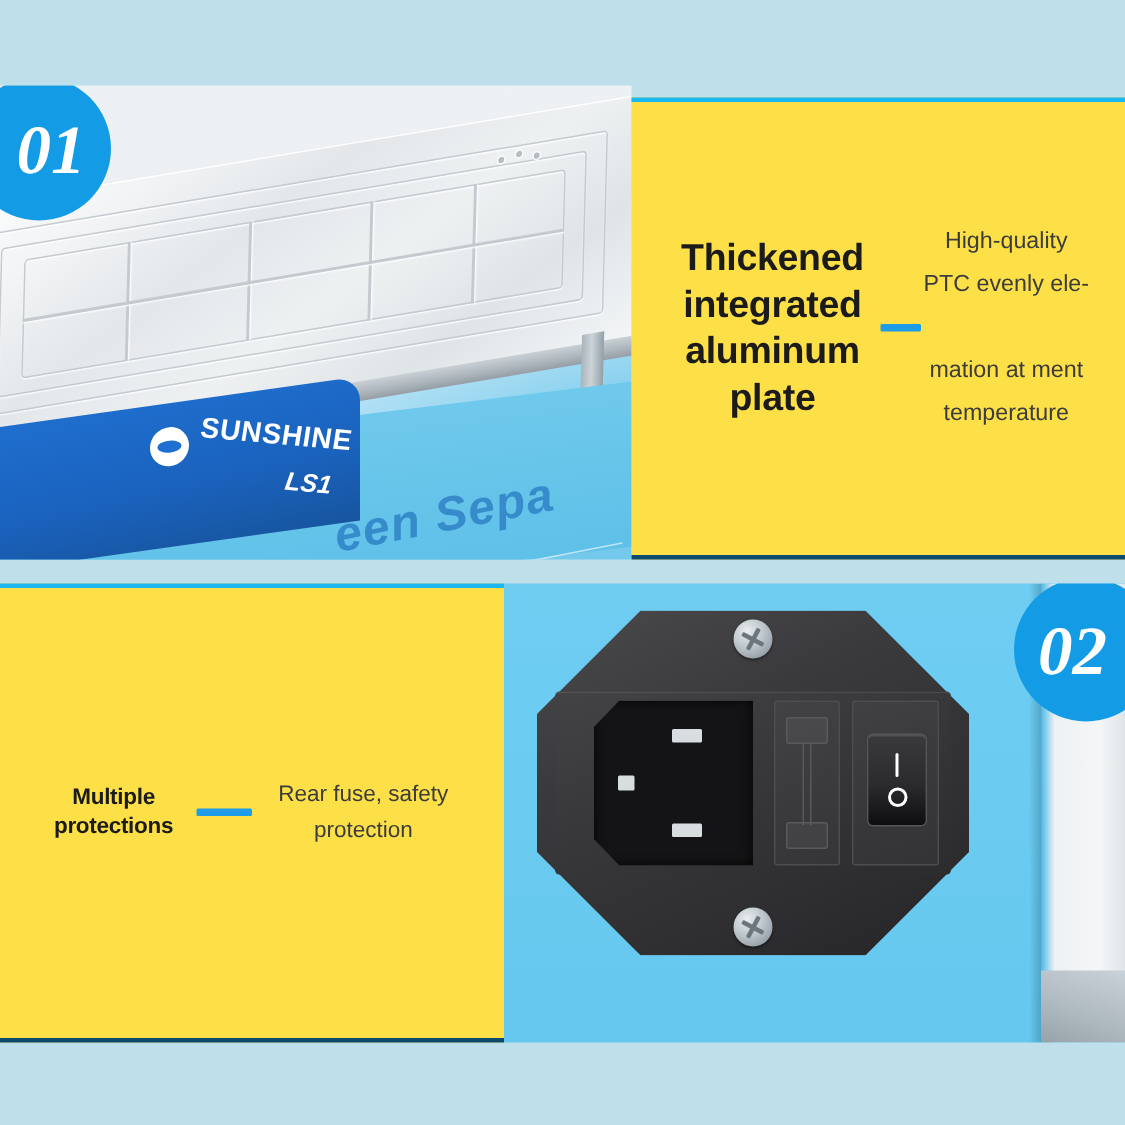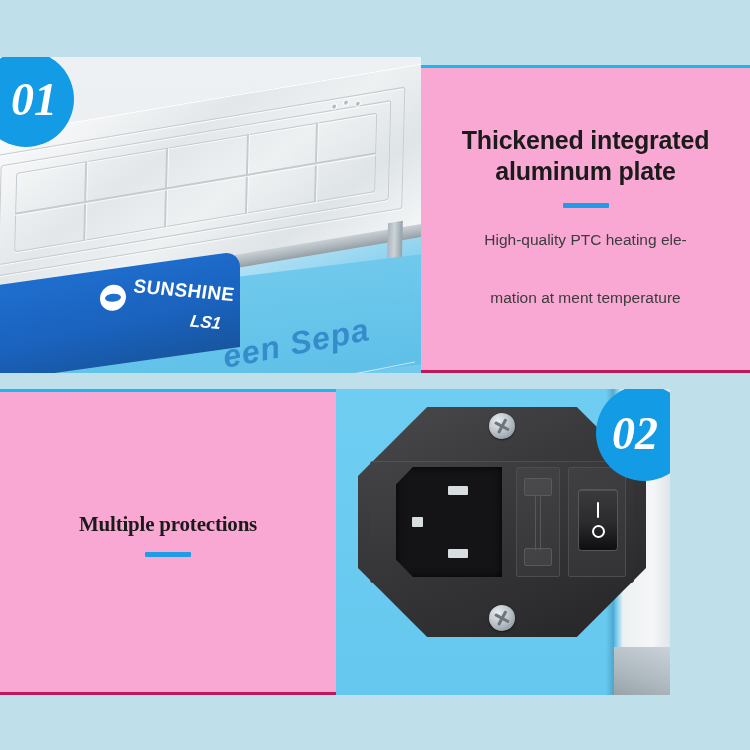--- a/index.html
+++ b/index.html
@@ -252,25 +252,25 @@
     top: -4px;
     width: 96px;
     height: 96px;
     font-size: 46px;
     padding-right: 18px;
   }
 
   
   .text-card {
     position: absolute;
-    background: #f9a8d4;
+    background: #fde047;
     border-top: 3px solid #19b8f0;
-    border-bottom: 3px solid #be185d;
+    border-bottom: 3px solid #0c4a6e;
     display: flex;
-    flex-direction: column;
+    flex-direction: row;
     justify-content: center;
     align-items: center;
     text-align: center;
   }
 
   .card-one {
     left: 421px;
     top: 8px;
     width: 329px;
     height: 308px;
@@ -309,29 +309,29 @@
     height: 306px;
   }
 
   .card-two {
     left: 0;
     top: 0;
     width: 336px;
     height: 306px;
     padding: 0 20px;
   }
-  .card-two .card-title { font-size: 21px; font-family: Liberation Serif, serif; }
+  .card-two .card-title { font-size: 15px; }
   .card-two .card-rule { margin: 14px 0 16px; }
   .card-two .card-desc { font-size: 15px; line-height: 1.6; }
 
   .photo-two {
     position: absolute;
     left: 336px;
     top: 0;
-    width: 334px;
+    width: 414px;
     height: 306px;
     background: linear-gradient(180deg, #6fcdf2 0%, #66c8ef 100%);
     overflow: hidden;
     padding-left: 24px;
   }
 
   
   .chassis-edge {
     position: absolute;
     right: 0;
@@ -554,32 +554,33 @@
       <div class="badge badge-01">01</div>
     </div>
 
     <div class="text-card card-one">
       <div class="card-title">
         <span>Thickened integrated</span><br>
         <span>aluminum plate</span>
       </div>
       <div class="card-rule"></div>
       <div class="card-desc">
-        <span>High-quality PTC heating ele-</span><br>
+        <span>High-quality PTC evenly ele-</span><br>
         <br>
         <span>mation at ment temperature</span>
       </div>
     </div>
   </div>
 
   <div class="section-two">
 
     <div class="text-card card-two">
       <div class="card-title">Multiple protections</div>
       <div class="card-rule"></div>
+      <div class="card-desc">Rear fuse, safety protection</div>
     </div>
 
     <div class="photo-two">
 
       <div class="chassis-shadow"></div>
       <div class="chassis-edge"></div>
       <div class="chassis-knob"></div>
       <div class="chassis-corner"></div>
 
       <div class="inlet">

